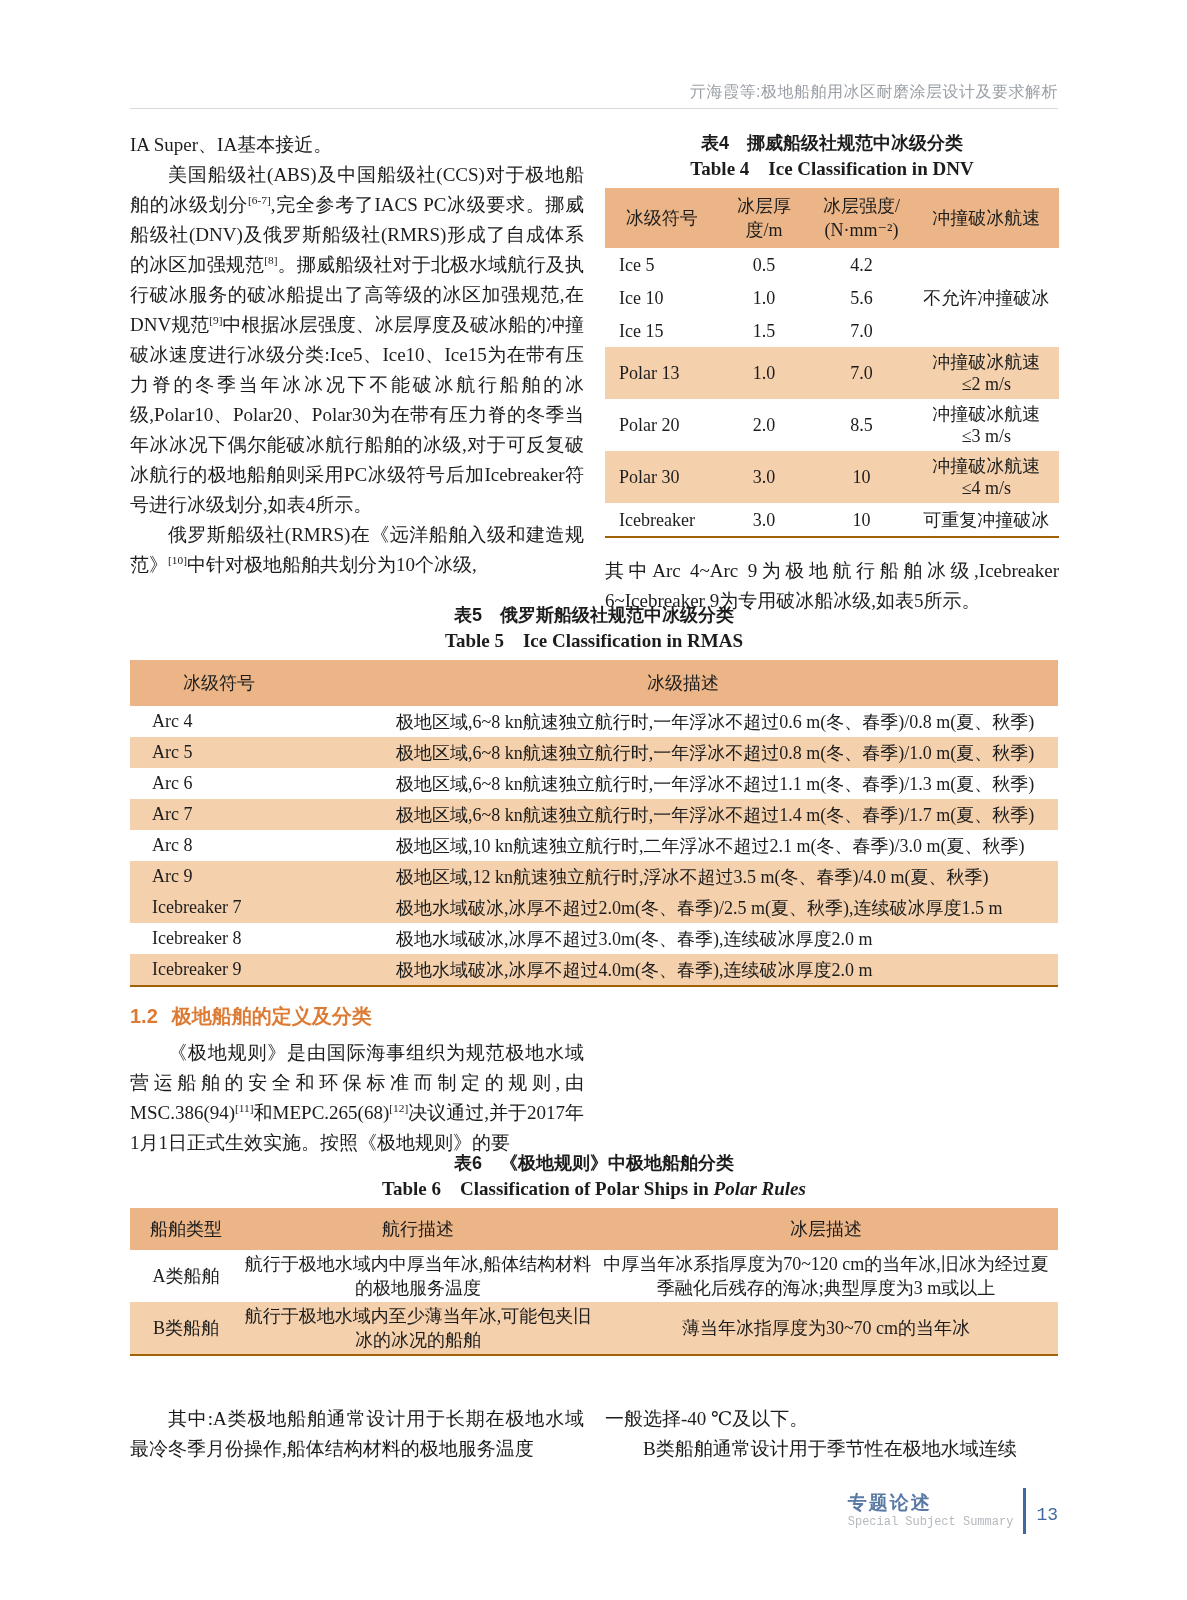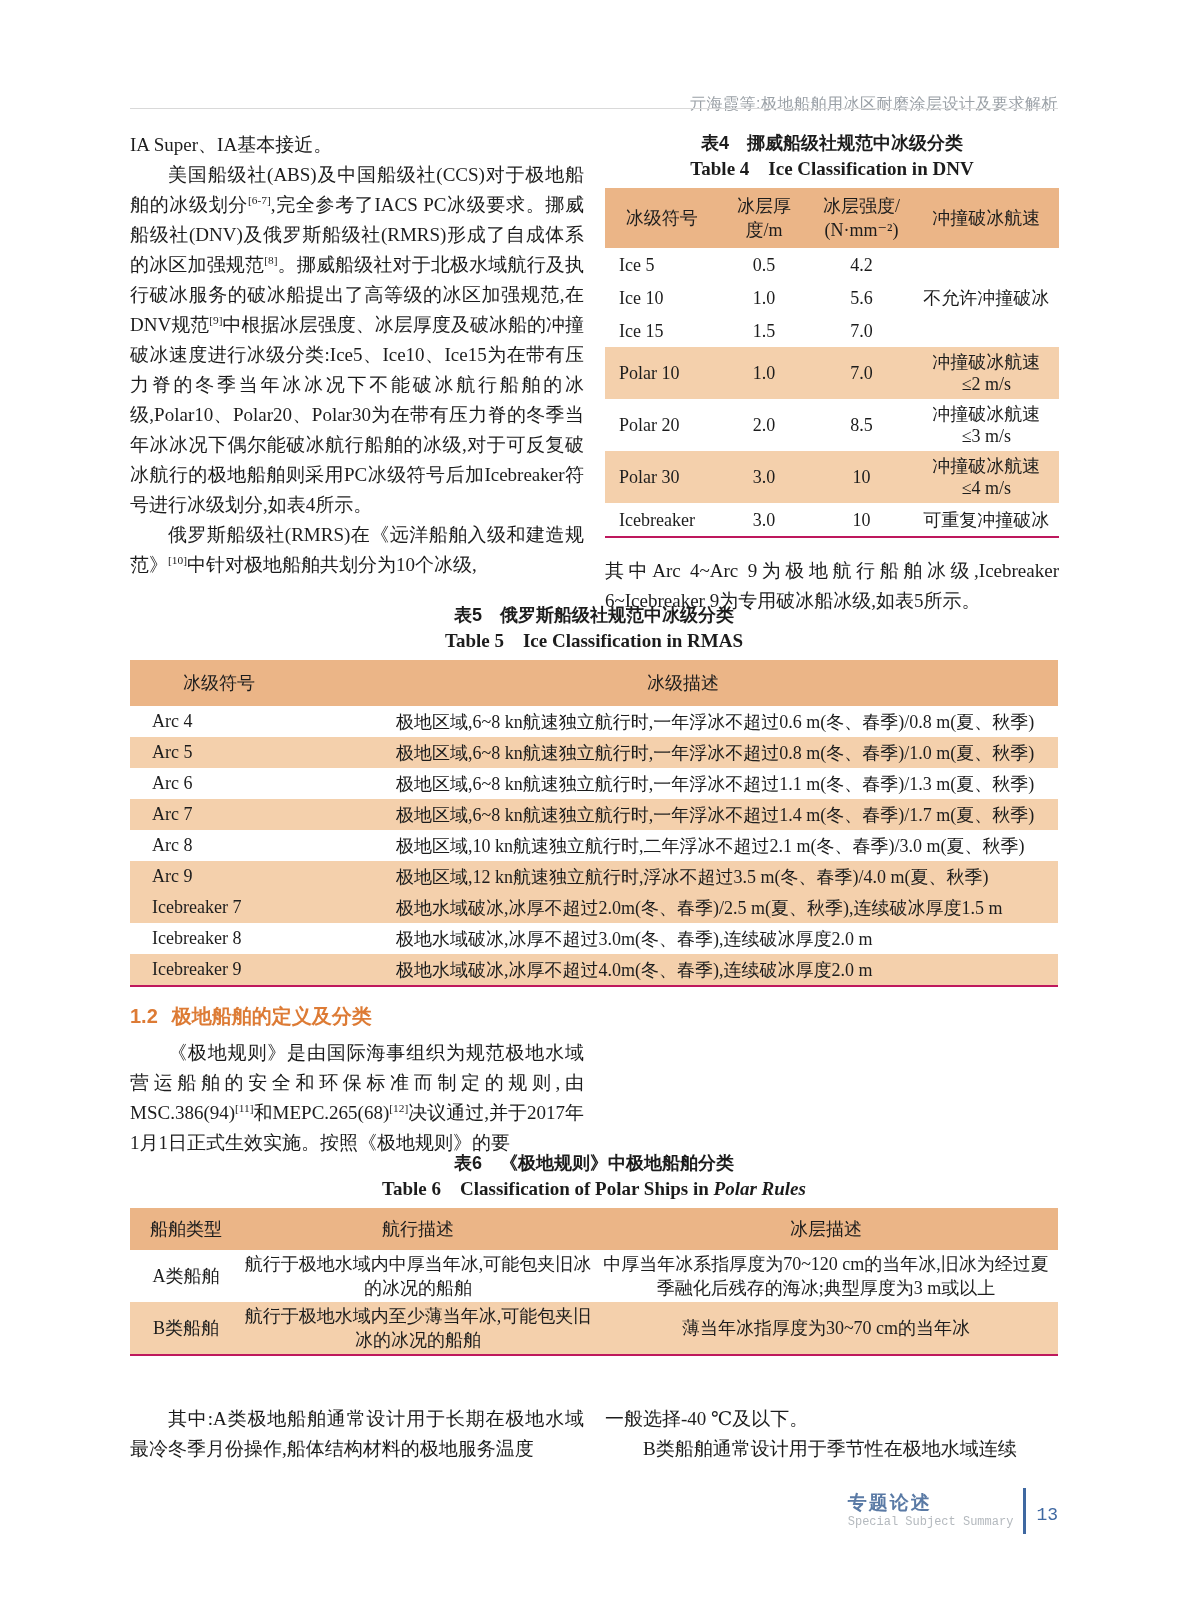--- a/index.html
+++ b/index.html
@@ -5,21 +5,21 @@
   html,body { margin:0; padding:0; background:#ffffff; }
   .page {
     position:relative; width:1187px; height:1600px; background:#ffffff;
     font-family:"Liberation Serif","DejaVu Serif",serif; color:#1c1c1c;
     overflow:hidden; margin:0 auto;
   }
   
   .running-head {
     position:absolute; top:82px; left:130px; width:928px;
     text-align:right; font-family:"Liberation Sans","DejaVu Sans",sans-serif;
-    font-size:16px; color:#9aa0a6; letter-spacing:0.5px;margin-top:12px;
+    font-size:16px; color:#9aa0a6; letter-spacing:0.5px;
   }
   .head-rule { position:absolute; top:108px; left:130px; width:928px; border-top:1px solid #d9d9d9; }
 
   
   .para { margin:0; font-size:19px; line-height:30px; text-align:justify; }
   .para.indent { text-indent:2em; }
   sup { font-size:0.60em; line-height:0; }
 
   
   .two-col { position:absolute; left:130px; width:928px; display:flex; gap:21px; }
@@ -28,21 +28,21 @@
   .bottom-section{ top:1404px; }
   .col { width:454px; flex:0 0 454px; }
 
   
   .caption { text-align:center; font-weight:bold; font-size:19px; line-height:26px; margin:0 0 6px 0; }
   .caption .zh { display:block; font-family:"Liberation Sans","DejaVu Sans",sans-serif; font-size:18px; }
   .caption .en { display:block; font-family:"Liberation Serif","DejaVu Serif",serif; }
   .caption .en i { font-style:italic; }
 
   
-  table.tbl { border-collapse:collapse; width:100%; font-size:18px; border-bottom:2px solid #be185d; }
+  table.tbl { border-collapse:collapse; width:100%; font-size:18px; border-bottom:2px solid #a16207; }
   table.tbl th { background:var(--hdr,#ebb587); font-weight:normal; text-align:center; vertical-align:middle; padding:4px 2px; }
   table.tbl td { vertical-align:middle; padding:0 2px; }
   tr.shade td { background:var(--alt,#f4d0ac); }
 
   .t4 th { height:52px; line-height:24px; }
   .t4 td { height:33px; text-align:center; line-height:22px; }
   .t4 td.sym { text-align:left; padding-left:14px; }
   .t4 tr.tall td { height:52px; }
 
   .t5 th { height:38px; }
@@ -136,21 +136,21 @@
               <td class="sym">Ice 10</td>
               <td>1.0</td>
               <td>5.6</td>
             </tr>
             <tr>
               <td class="sym">Ice 15</td>
               <td>1.5</td>
               <td>7.0</td>
             </tr>
             <tr class="shade tall">
-              <td class="sym">Polar 10</td>
+              <td class="sym">Polar 13</td>
               <td>1.0</td>
               <td>7.0</td>
               <td>
                 <div>冲撞破冰航速</div>
                 <div>≤2 m/s</div>
               </td>
             </tr>
             <tr class="tall">
               <td class="sym">Polar 20</td>
               <td>2.0</td>
@@ -263,21 +263,21 @@
       <thead>
           <tr id="t6-head-row">
             <th>船舶类型</th>
             <th>航行描述</th>
             <th>冰层描述</th>
           </tr>
         </thead>
       <tbody id="t6-body">
           <tr>
             <td>A类船舶</td>
-            <td>航行于极地水域内中厚当年冰,可能包夹旧冰的冰况的船舶</td>
+            <td>航行于极地水域内中厚当年冰,船体结构材料的极地服务温度</td>
             <td>中厚当年冰系指厚度为70~120 cm的当年冰,旧冰为经过夏季融化后残存的海冰;典型厚度为3 m或以上</td>
           </tr>
           <tr class="shade">
             <td>B类船舶</td>
             <td>航行于极地水域内至少薄当年冰,可能包夹旧冰的冰况的船舶</td>
             <td>薄当年冰指厚度为30~70 cm的当年冰</td>
           </tr>
         </tbody>
     </table>
   </div>

